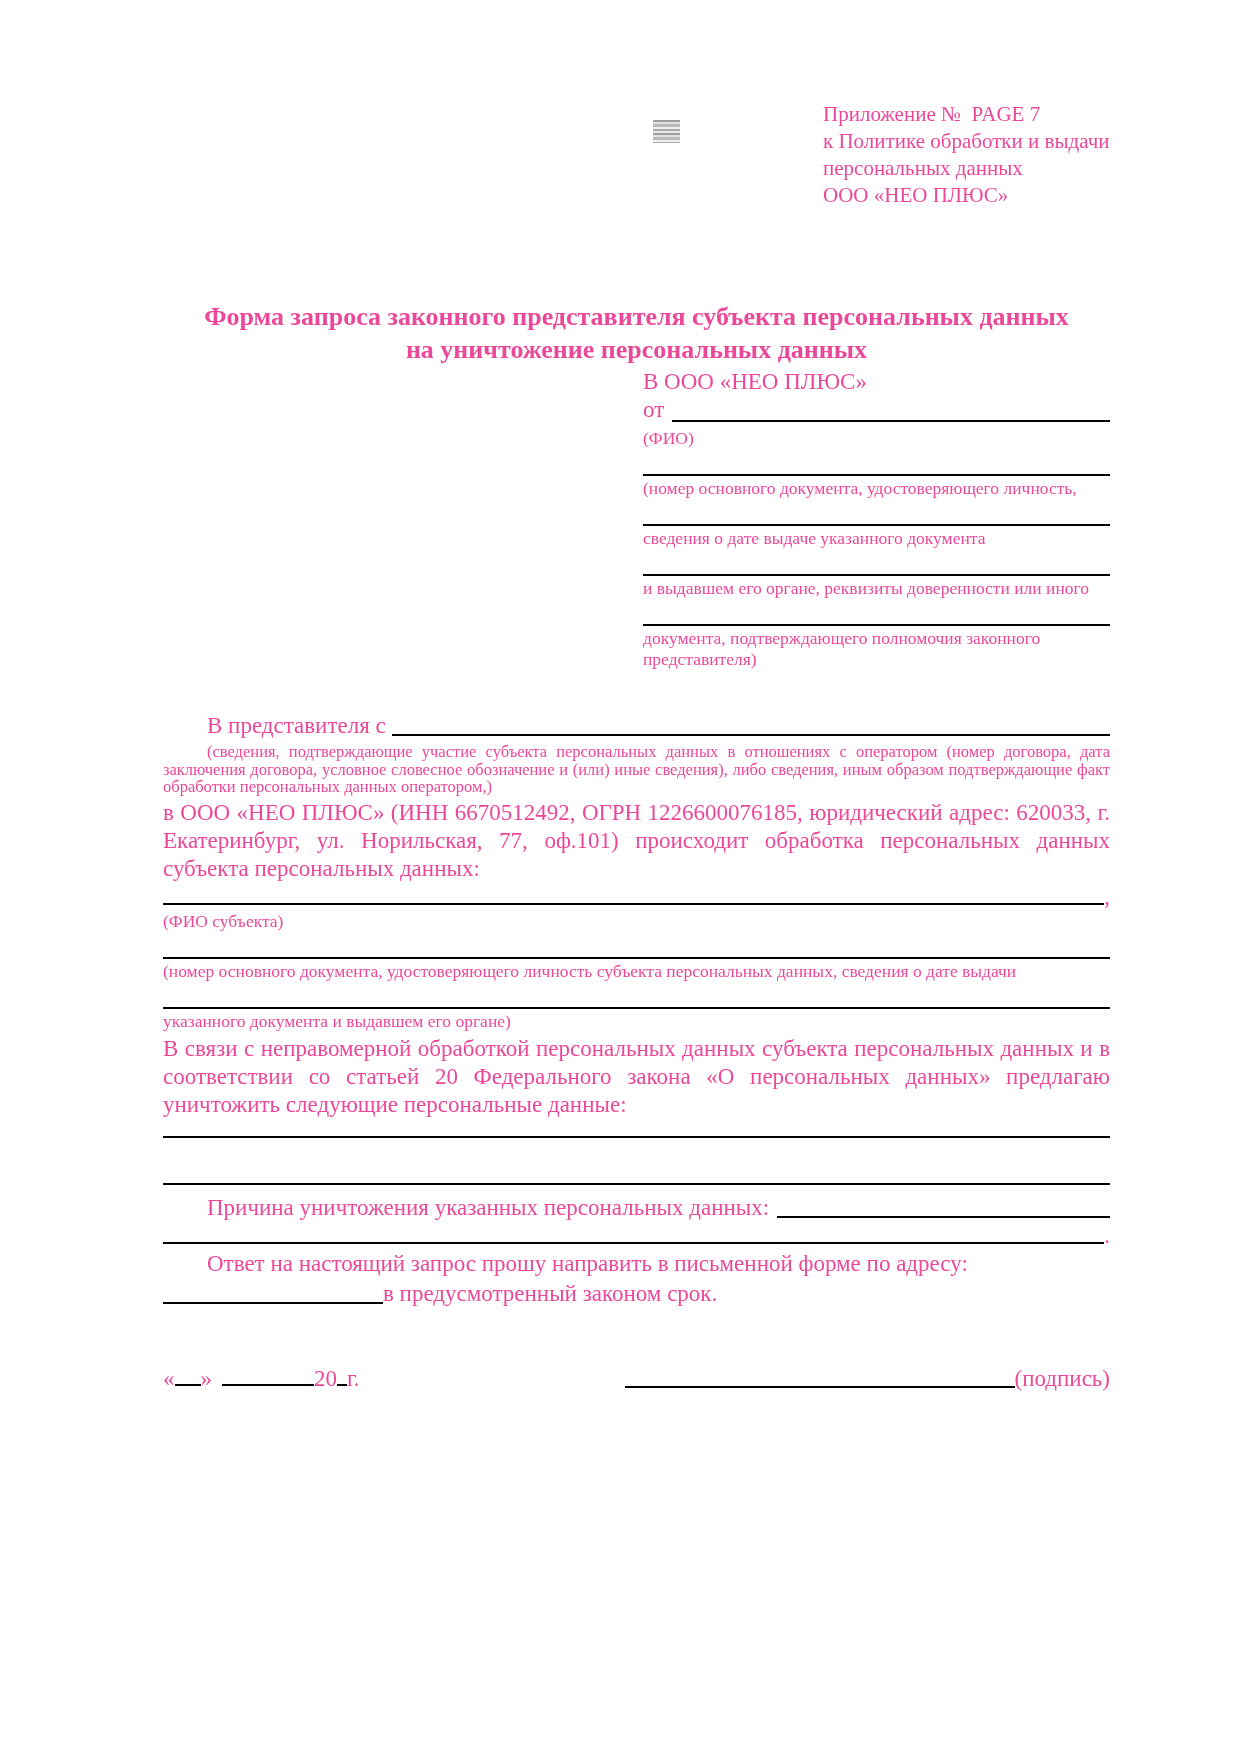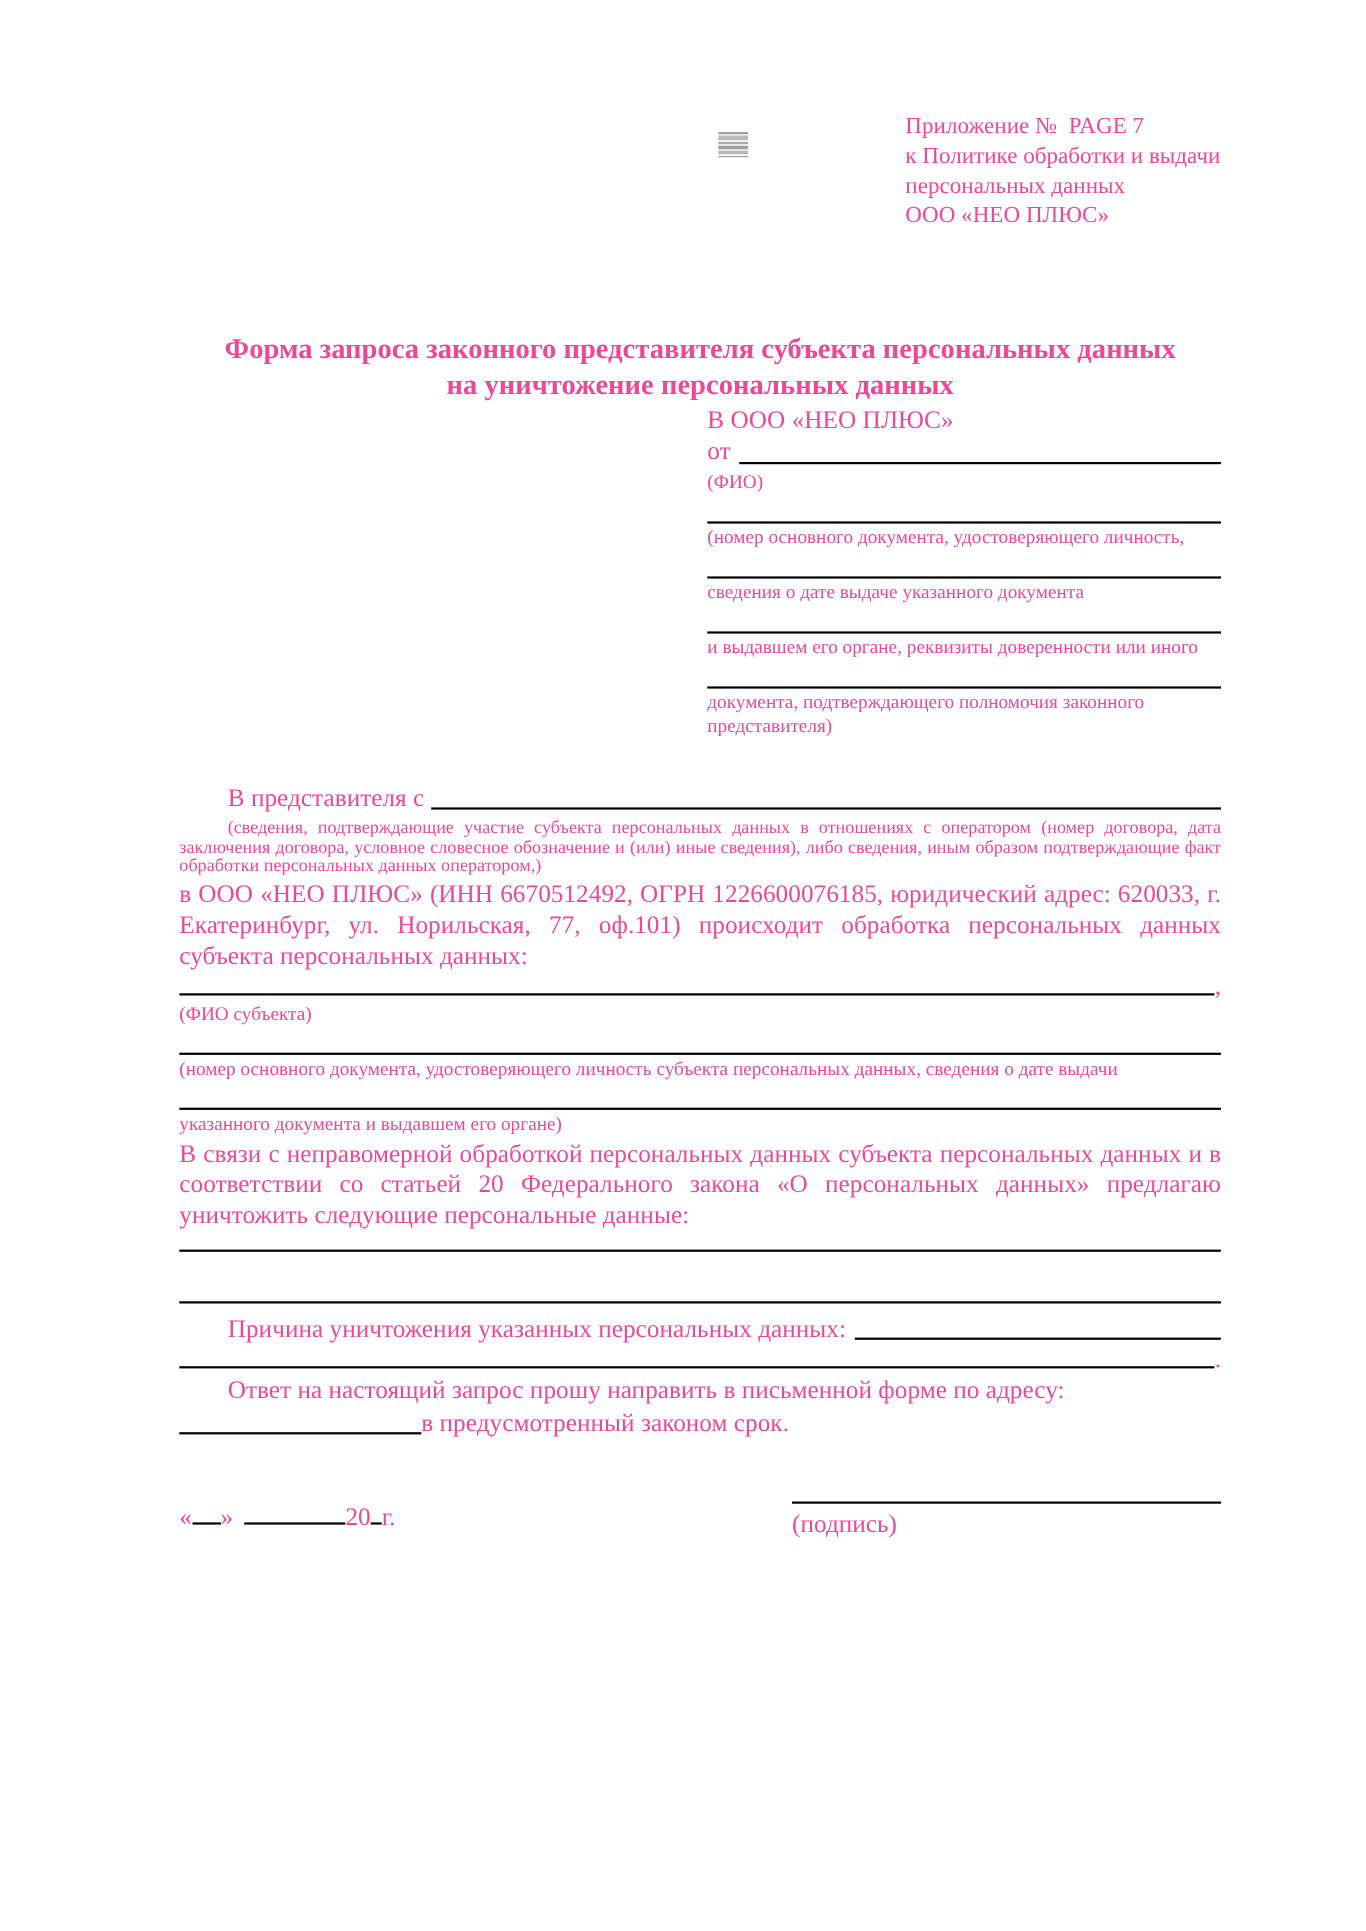--- a/index.html
+++ b/index.html
@@ -50,21 +50,21 @@
   .term-row { display:flex; margin-top:2px; height:28px; }
   .term-row .fill-fixed { width:220px; border-bottom:2px solid #000; margin-bottom:4px; }
 
   
   .footer { display:flex; margin-top:57px; align-items:flex-start; }
   .date { white-space:nowrap; }
   .dline { display:inline-block; border-bottom:2px solid #000; height:20px; }
   .dline.d1 { width:26px; }
   .dline.d2 { width:92px; margin-left:10px; }
   .dline.d3 { width:10px; }
-  .sig { display:flex; margin-left:auto;flex-direction:column; }
+  .sig { display:flex; margin-left:auto; }
   .sig-line { width:390px; border-bottom:2px solid #000; margin-bottom:5px; }
 </style>
 </head>
 <body>
 
 <div class="page">
 
   <div class="field-artifact"></div>
 
   <div class="content">

